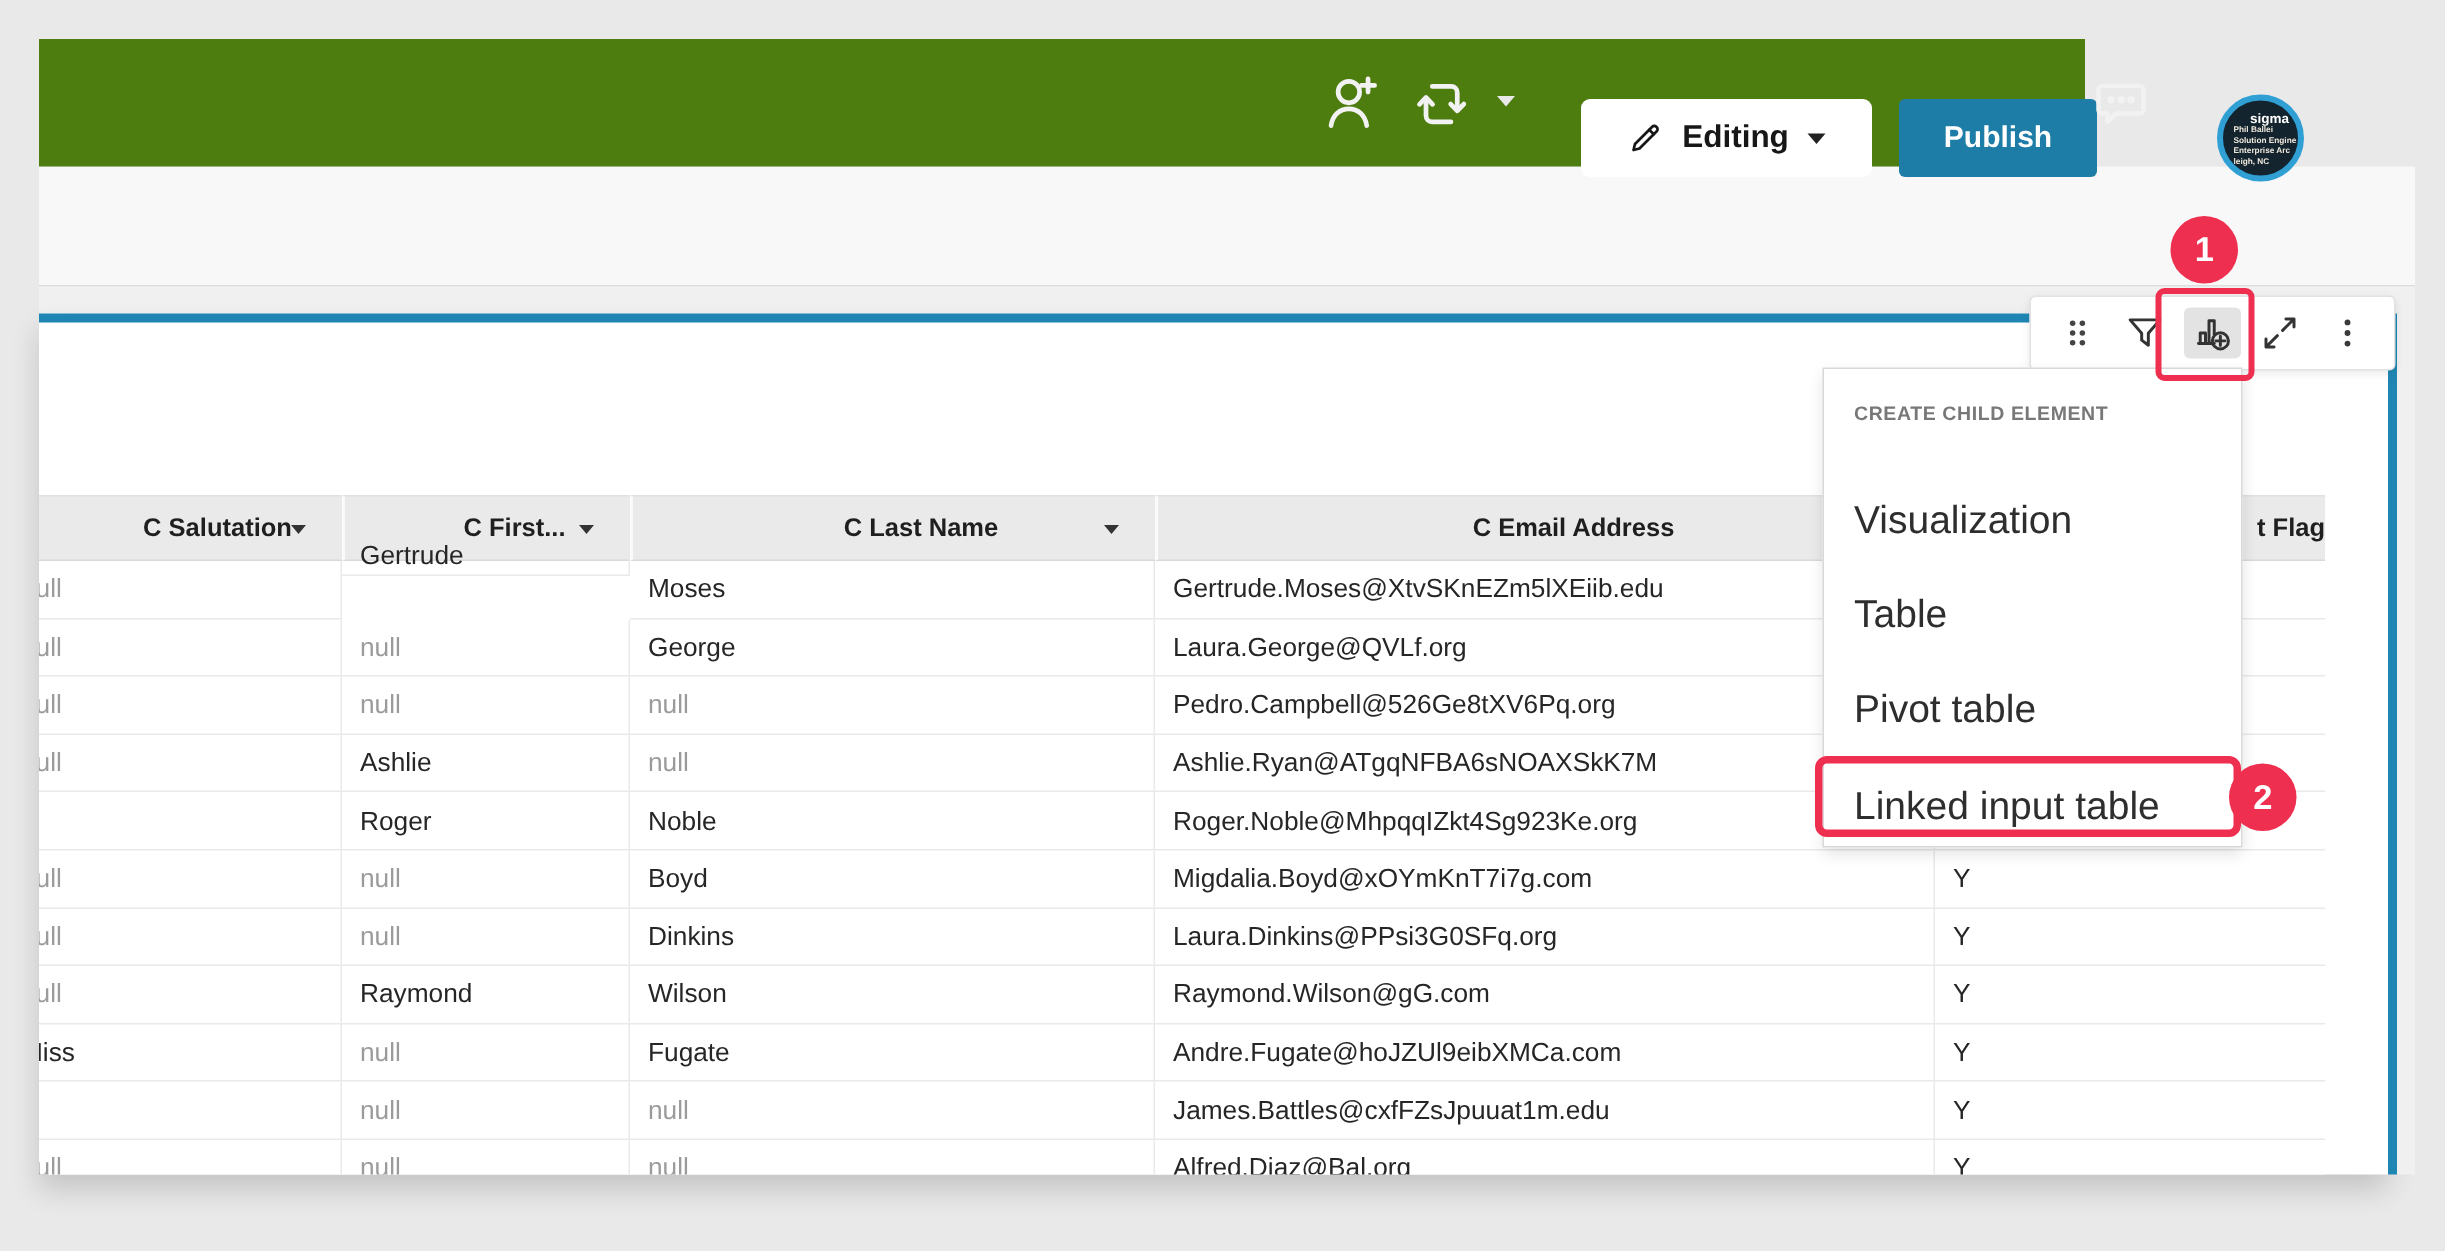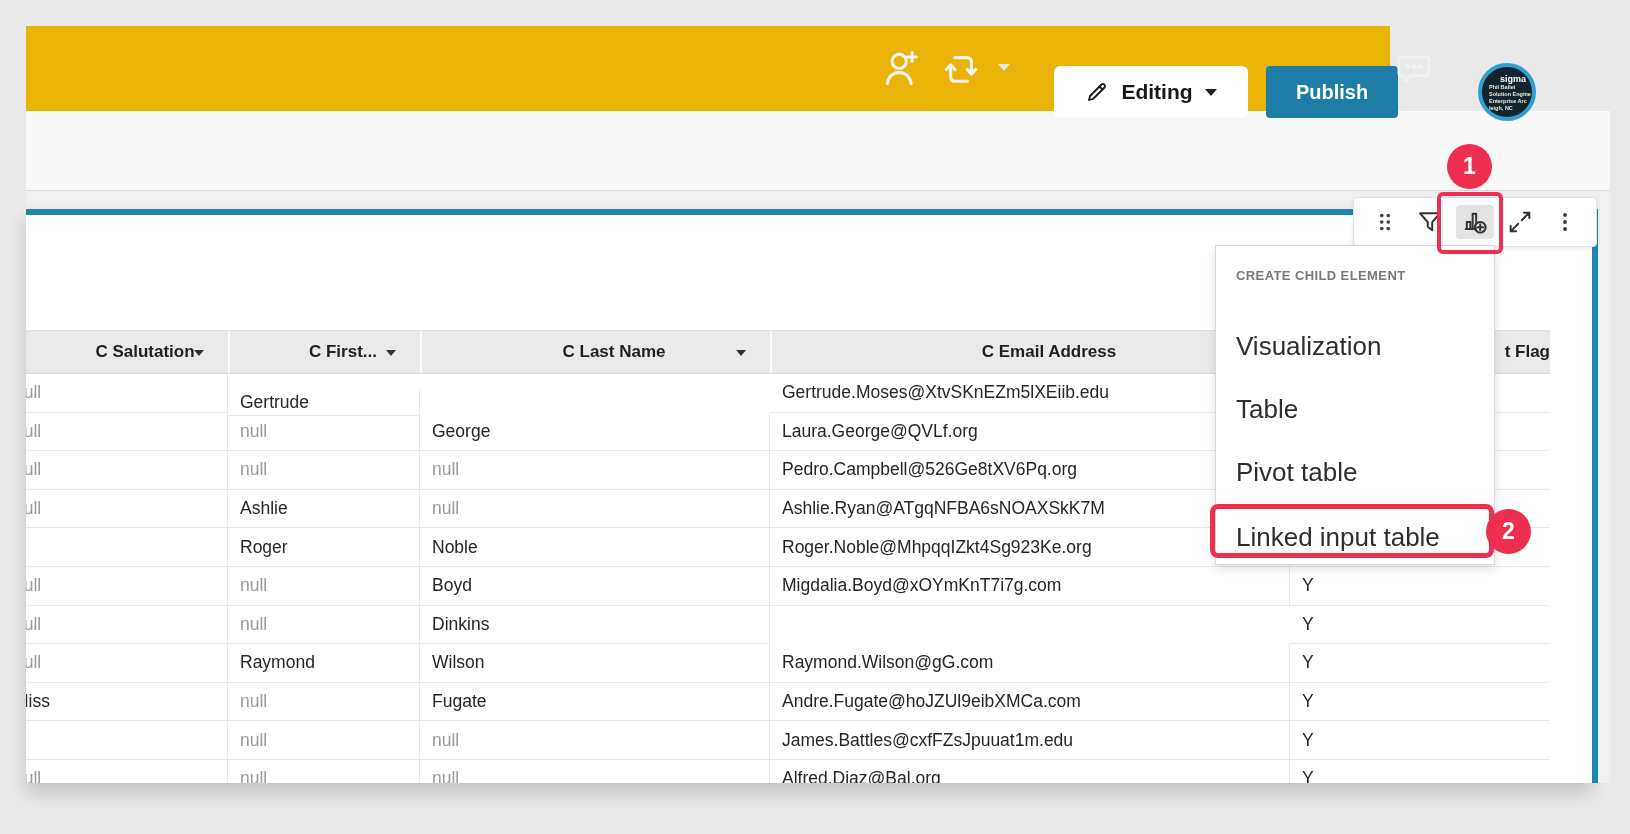--- a/index.html
+++ b/index.html
@@ -6,21 +6,21 @@
   body{
     width:1630px;height:834px;position:relative;
     background:#e9e9e9;
     font-family:"Liberation Sans","DejaVu Sans",sans-serif;
     overflow:hidden;
     -webkit-font-smoothing:antialiased;
   }
   .abs{position:absolute;}
 
   
-  #topbar{left:26px;top:26px;width:1364px;height:85px;background:#eab308;}
+  #topbar{left:26px;top:26px;width:1364px;height:85px;background:#4d7c0f;}
   #page-strip{left:26px;top:111px;width:1584px;height:79px;background:#f8f8f8;}
   #page-divider{left:26px;top:190px;width:1584px;height:1px;background:#dcdcdc;}
   #canvas-strip{left:26px;top:191px;width:1584px;height:18px;background:#f0f0f0;}
   #right-gutter{left:1598px;top:209px;width:12px;height:574px;background:#f0f0f0;}
   #element-surface{left:26px;top:209px;width:1566px;height:574px;background:#ffffff;
     box-shadow:0 10px 18px rgba(0,0,0,.16);}
   #sel-top{left:26px;top:209px;width:1327px;height:6px;background:#1f86b4;}
   #sel-right{left:1592px;top:209px;width:6px;height:574px;background:#1f86b4;}
 
   
@@ -102,21 +102,22 @@
       <span>C Last Name</span>
       <span class="sort-caret"></span>
     </div>
     <div class="th" style="left: 744px; width: 520px;">
       <span>C Email Address</span>
     </div>
     <div class="th flag-col" style="left: 1264px; width: 260px;">
       <span>t Flag</span>
     </div>
     <div class="td nullv clip-left" style="left: 0px; width: 202px; top: 44px; height: 38.6px;">null</div>
-    <div class="td" style="left: 202px; width: 192px; top: 60px; height: 26px;">Gertrude</div>
+    <div class="td" style="left: 202px; width: 192px; top: 28px; height: 26px;">Gertrude</div>
+    <div class="td" style="left: 394px; width: 350px; top: 44px; height: 38.6px;">Moses</div>
     <div class="td" style="left: 744px; width: 520px; top: 44px; height: 38.6px;">Gertrude.Moses@XtvSKnEZm5lXEiib.edu</div>
     <div class="td no-right" style="left: 1264px; width: 260px; top: 44px; height: 38.6px;"></div>
     <div class="td nullv clip-left" style="left: 0px; width: 202px; top: 82.6px; height: 38.6px;">null</div>
     <div class="td nullv" style="left: 202px; width: 192px; top: 82.6px; height: 38.6px;">null</div>
     <div class="td" style="left: 394px; width: 350px; top: 82.6px; height: 38.6px;">George</div>
     <div class="td" style="left: 744px; width: 520px; top: 82.6px; height: 38.6px;">Laura.George@QVLf.org</div>
     <div class="td no-right" style="left: 1264px; width: 260px; top: 82.6px; height: 38.6px;"></div>
     <div class="td nullv clip-left" style="left: 0px; width: 202px; top: 121.2px; height: 38.6px;">null</div>
     <div class="td nullv" style="left: 202px; width: 192px; top: 121.2px; height: 38.6px;">null</div>
     <div class="td nullv" style="left: 394px; width: 350px; top: 121.2px; height: 38.6px;">null</div>
@@ -133,20 +134,21 @@
     <div class="td" style="left: 744px; width: 520px; top: 198.4px; height: 38.6px;">Roger.Noble@MhpqqIZkt4Sg923Ke.org</div>
     <div class="td no-right" style="left: 1264px; width: 260px; top: 198.4px; height: 38.6px;">Y</div>
     <div class="td nullv clip-left" style="left: 0px; width: 202px; top: 237px; height: 38.6px;">null</div>
     <div class="td nullv" style="left: 202px; width: 192px; top: 237px; height: 38.6px;">null</div>
     <div class="td" style="left: 394px; width: 350px; top: 237px; height: 38.6px;">Boyd</div>
     <div class="td" style="left: 744px; width: 520px; top: 237px; height: 38.6px;">Migdalia.Boyd@xOYmKnT7i7g.com</div>
     <div class="td no-right" style="left: 1264px; width: 260px; top: 237px; height: 38.6px;">Y</div>
     <div class="td nullv clip-left" style="left: 0px; width: 202px; top: 275.6px; height: 38.6px;">null</div>
     <div class="td nullv" style="left: 202px; width: 192px; top: 275.6px; height: 38.6px;">null</div>
     <div class="td" style="left: 394px; width: 350px; top: 275.6px; height: 38.6px;">Dinkins</div>
+    <div class="td" style="left: 744px; width: 520px; top: 275.6px; height: 38.6px;">Laura.Dinkins@PPsi3G0SFq.org</div>
     <div class="td no-right" style="left: 1264px; width: 260px; top: 275.6px; height: 38.6px;">Y</div>
     <div class="td nullv clip-left" style="left: 0px; width: 202px; top: 314.2px; height: 38.6px;">null</div>
     <div class="td" style="left: 202px; width: 192px; top: 314.2px; height: 38.6px;">Raymond</div>
     <div class="td" style="left: 744px; width: 520px; top: 314.2px; height: 38.6px;">Raymond.Wilson@gG.com</div>
     <div class="td" style="left: 394px; width: 350px; top: 314.2px; height: 38.6px;">Wilson</div>
     <div class="td no-right" style="left: 1264px; width: 260px; top: 314.2px; height: 38.6px;">Y</div>
     <div class="td clip-left" style="left: 0px; width: 202px; top: 352.8px; height: 38.6px;">Miss</div>
     <div class="td nullv" style="left: 202px; width: 192px; top: 352.8px; height: 38.6px;">null</div>
     <div class="td" style="left: 394px; width: 350px; top: 352.8px; height: 38.6px;">Fugate</div>
     <div class="td" style="left: 744px; width: 520px; top: 352.8px; height: 38.6px;">Andre.Fugate@hoJZUl9eibXMCa.com</div>

